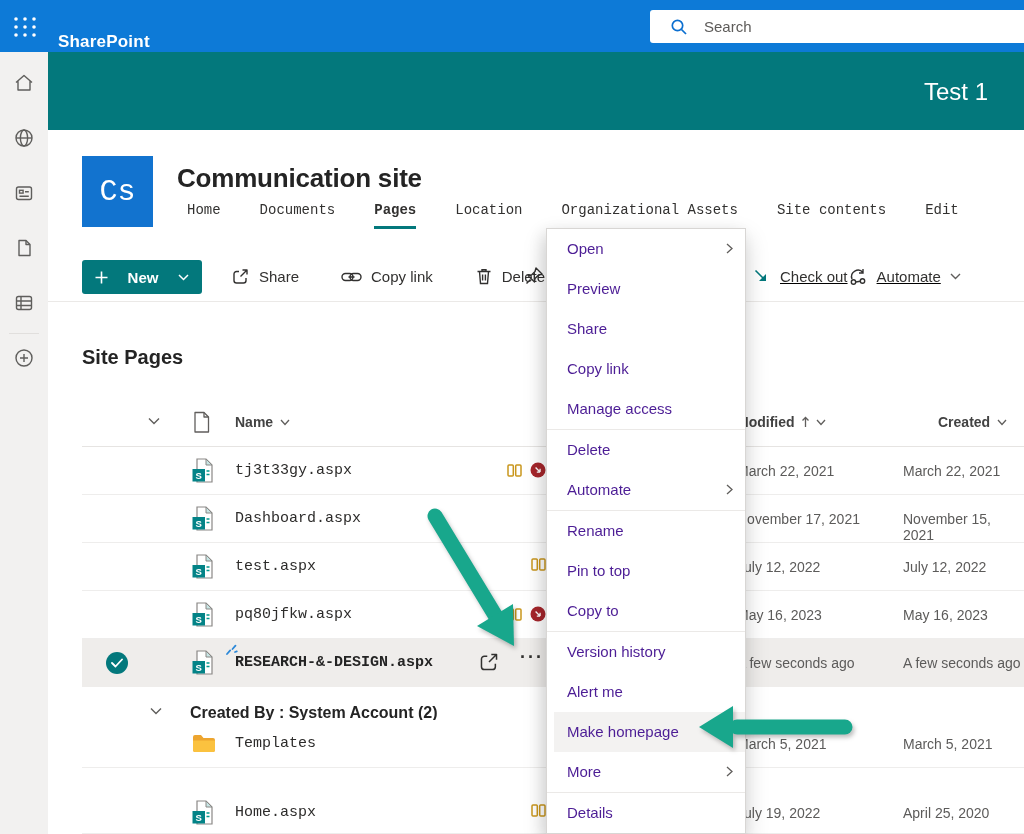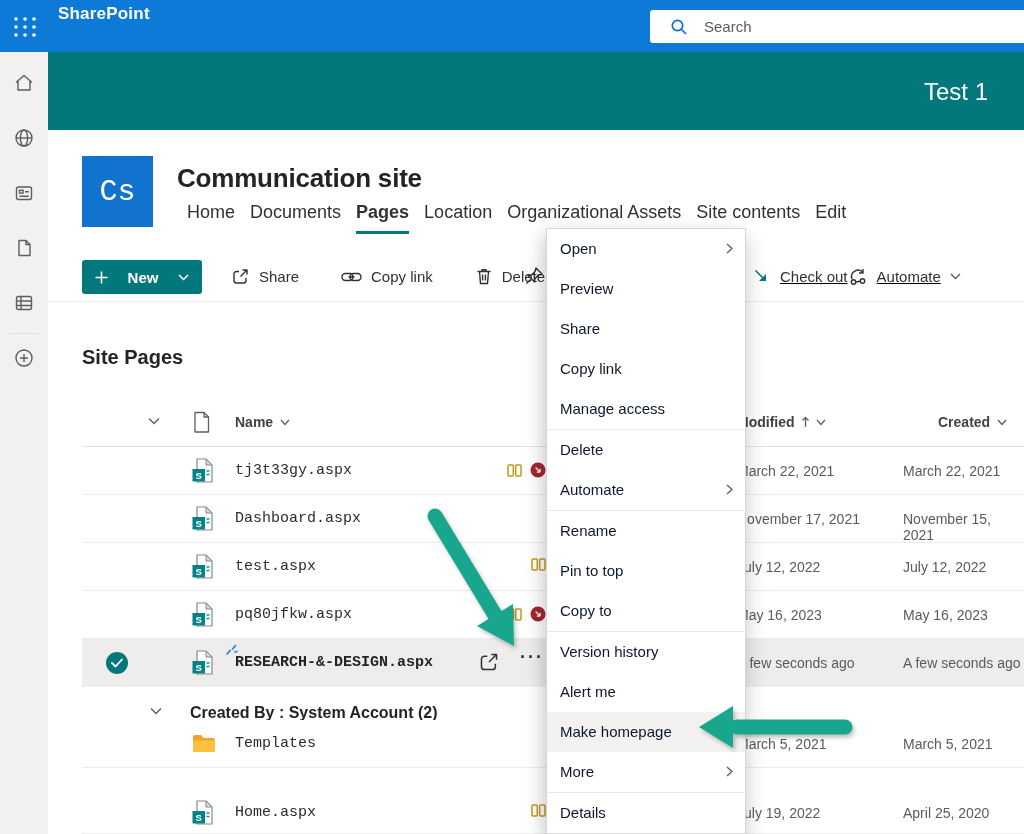--- a/index.html
+++ b/index.html
@@ -2,37 +2,37 @@
 <html><head>
 <meta charset="utf-8">
 <style>
   * { margin:0; padding:0; box-sizing:border-box; }
   body { font-family: "Liberation Sans", "DejaVu Sans", sans-serif; background:#fff; }
   .screen { position:relative; width:1024px; height:834px; overflow:hidden; background:#fff; }
 
   
   .suitebar { position:absolute; left:0; top:0; width:1024px; height:52px; background:#0d7ad7; }
   .waffle { position:absolute; left:12px; top:14px; width:26px; height:26px; cursor:pointer; }
-  .brand { position:absolute; left:58px; top:4px; color:#fff; font-size:17px; font-weight:700; letter-spacing:.2px; }
+  .brand { position:absolute; left:58px; top:32px; color:#fff; font-size:17px; font-weight:700; letter-spacing:.2px; }
   .searchbox { position:absolute; left:650px; top:10px; right:-6px; height:33px; background:#fff; border-radius:3px; display:flex; align-items:center; padding-left:20px; }
   .searchbox .ph { color:#5d5b59; font-size:15px; margin-left:16px; }
 
   
   .sidebar { position:absolute; left:0; top:52px; width:48px; height:782px; background:#f2f1f0; }
   .railicon { position:absolute; left:13px; width:22px; height:22px; color:#5f5e5c; cursor:pointer; }
   .raildiv { position:absolute; left:9px; width:30px; border-top:1px solid #e1dfdd; top:281px; }
 
   
   .banner { position:absolute; left:48px; top:52px; width:976px; height:78px; background:#03787c; }
   .banner .btitle { position:absolute; right:36px; top:26px; color:#fff; font-size:24px; }
 
   
   .sitelogo { position:absolute; left:82px; top:156px; width:71px; height:71px; background:#1273cf; color:#fff; font-size:30px; display:flex; align-items:center; justify-content:center;font-family:Liberation Mono, monospace; }
   .sitetitle { position:absolute; left:177px; top:163px; font-size:26px; font-weight:700; color:#242424; letter-spacing:-.2px; }
-  .sitenav { position:absolute; left:187px; top:202px; display:flex; gap:15px; font-size:18px; color:#323130; }
+  .sitenav { position:absolute; left:187px; top:202px; display:flex; gap:39px; font-size:14px; color:#323130;font-family:Liberation Mono, monospace; }
   .sitenav .navitem { padding-bottom:8px; cursor:pointer; white-space:nowrap; }
   .sitenav .navitem.active { font-weight:700; border-bottom:3px solid #03787c; }
 
   
   .newbtn { position:absolute; left:82px; top:260px; width:120px; height:34px; background:#03787c; border:none; border-radius:3px; color:#fff; font-size:15px; font-weight:600; display:flex; align-items:center; justify-content:center; gap:20px; cursor:pointer; font-family:inherit; }
   .tb-left { position:absolute; left:231px; top:258px; height:37px; display:flex; gap:42px; align-items:center; }
   .tb-right { position:absolute; left:752px; top:258px; height:37px; display:flex; align-items:center;text-decoration:underline; }
   .tbitem { display:flex; align-items:center; gap:9px; font-size:15px; color:#323130; cursor:pointer; white-space:nowrap; }
   .pinlone { position:absolute; left:524px; top:266px; width:20px; height:20px; color:#323130; }
   .tbdivider { position:absolute; left:48px; top:301px; width:976px; border-top:1px solid #ebe9e7; }
@@ -58,21 +58,21 @@
   .rowshare { position:absolute; left:396px; top:12px; width:22px; height:22px; color:#323130; cursor:pointer; }
   .rowmore { position:absolute; left:438px; top:8px; font-size:18px; font-weight:700; letter-spacing:2px; color:#323130; cursor:pointer; }
   .sparkle { position:absolute; left:143px; top:4px; }
 
   .grouphdr { position:absolute; left:82px; top:687px; width:942px; height:54px; background:#fff; }
   .grouphdr .gchev { position:absolute; left:68px; top:20px; color:#5f5e5c; cursor:pointer; }
   .grouphdr .glabel { position:absolute; left:108px; top:17px; font-size:16px; font-weight:600; color:#242424; cursor:pointer; }
 
   
   .ctxmenu { position:absolute; left:546px; top:228px; width:200px; background:#fff; border:1px solid #d8d6d4; box-shadow:0 10px 22px rgba(0,0,0,.18), -4px 4px 14px rgba(0,0,0,.08); z-index:50; }
-  .mi { position:relative; height:40px; line-height:40px; padding-left:13px; font-size:15px; color:#0f172a; cursor:pointer; }
+  .mi { position:relative; height:40px; line-height:40px; padding-left:13px; font-size:15px; color:#4c1d95; cursor:pointer;margin-left:7px; }
   .mi.hl { background:#f3f2f1; }
   .mi .chev { position:absolute; right:12px; top:14px; color:#605e5c; }
   .mdiv { border-top:1px solid #ebe9e7; }
 
   
   .arrows { position:absolute; left:0; top:0; width:1024px; height:834px; z-index:100; pointer-events:none; }
 
   svg { display:block; }
 </style>
 </head>

